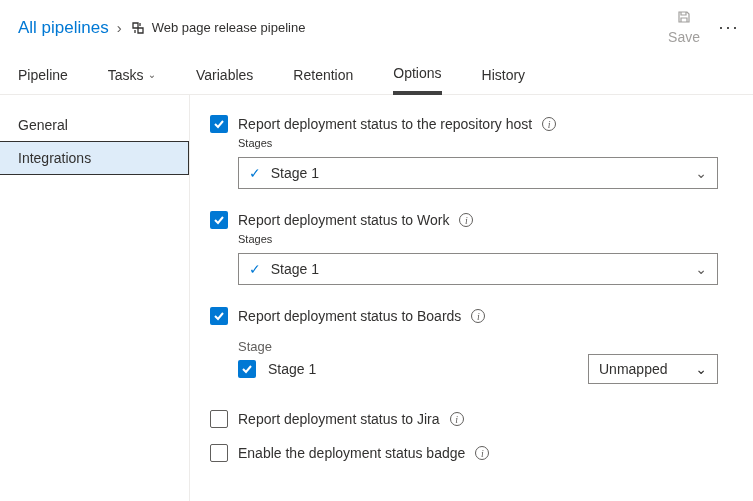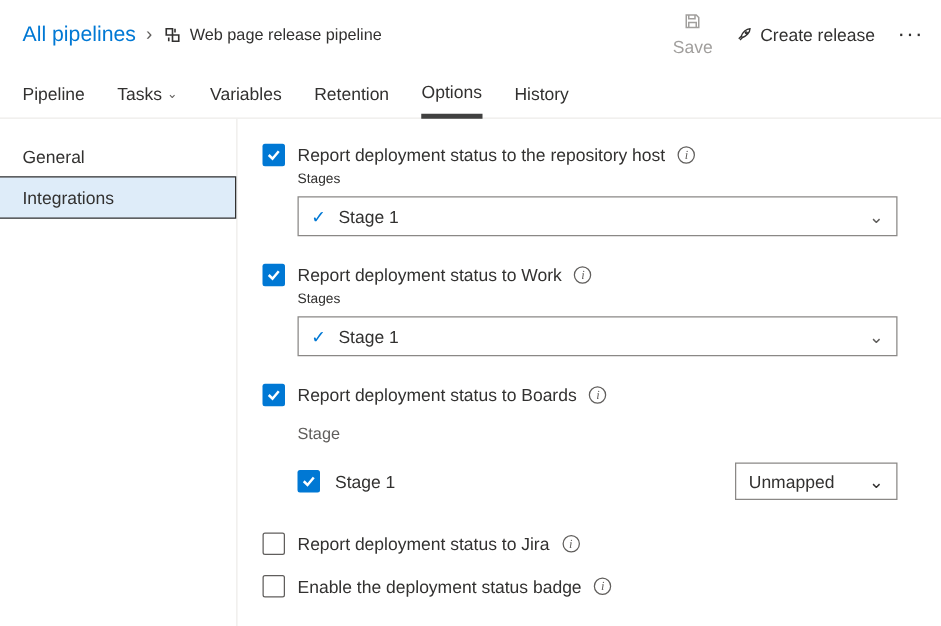--- a/index.html
+++ b/index.html
@@ -57,21 +57,21 @@
     cursor: pointer;
   }
   .more-dots {
     font-size: 18px;
     letter-spacing: 1px;
     color: #323130;
     cursor: pointer;
   }
   .tabs {
     display: flex;
-    gap: 26px;
+    gap: 40px;
     padding: 8px 18px 0 18px;
     border-bottom: 1px solid #edebe9;
   }
   .tab {
     padding: 6px 0 10px 0;
     cursor: pointer;
     color: #323130;
     display: flex;
     align-items: center;
     gap: 4px;
@@ -168,21 +168,21 @@
   .dropdown .dd-chevron {
     margin-left: auto;
     color: #605e5c;
   }
   .table-head {
     display: flex;
     margin-left: 28px;
     color: #605e5c;
     font-size: 13px;
     margin-top: 14px;
-    margin-bottom: 16px;
+    margin-bottom: 0;
     max-width: 480px;
   }
   .col-stage { flex: 1; }
   .col-deploy { width: 160px; }
   .table-row {
     display: flex;
     align-items: center;
     margin-left: 28px;
     max-width: 480px;
     margin-bottom: 26px;
@@ -213,26 +213,20 @@
       </svg>
   </span>
   <span class="page-title">Web page release pipeline</span>
   <div class="header-actions">
     <div class="save-btn">
       <svg width="14" height="14" viewBox="0 0 14 14">
           <path d="M2 2 L10 2 L12 4 L12 12 L2 12 Z M4 2 L4 5 L9 5 L9 2 M4 12 L4 8 L10 8 L10 12" stroke="#a19f9d" stroke-width="1.2" fill="none"></path>
         </svg>
       <span>Save</span>
     </div>
-    <div class="create-btn">
-      <svg width="15" height="15" viewBox="0 0 15 15">
-          <path d="M12 3 C9 3 6 6 5 9 L6 10 C9 9 12 6 12 3 Z M5 9 L3 11 M6 10 L4 12 M9 5.5 a0.7 0.7 0 1 0 0.01 0" stroke="#323130" stroke-width="1.1" fill="none"></path>
-        </svg>
-      <span>Create release</span>
-    </div>
     <span class="more-dots">···</span>
   </div>
 </div>
 
 <div class="tabs">
   <div class="tab">Pipeline</div>
   <div class="tab">
     <span>Tasks</span>
     <span class="chevron-down">⌄</span>
   </div>

